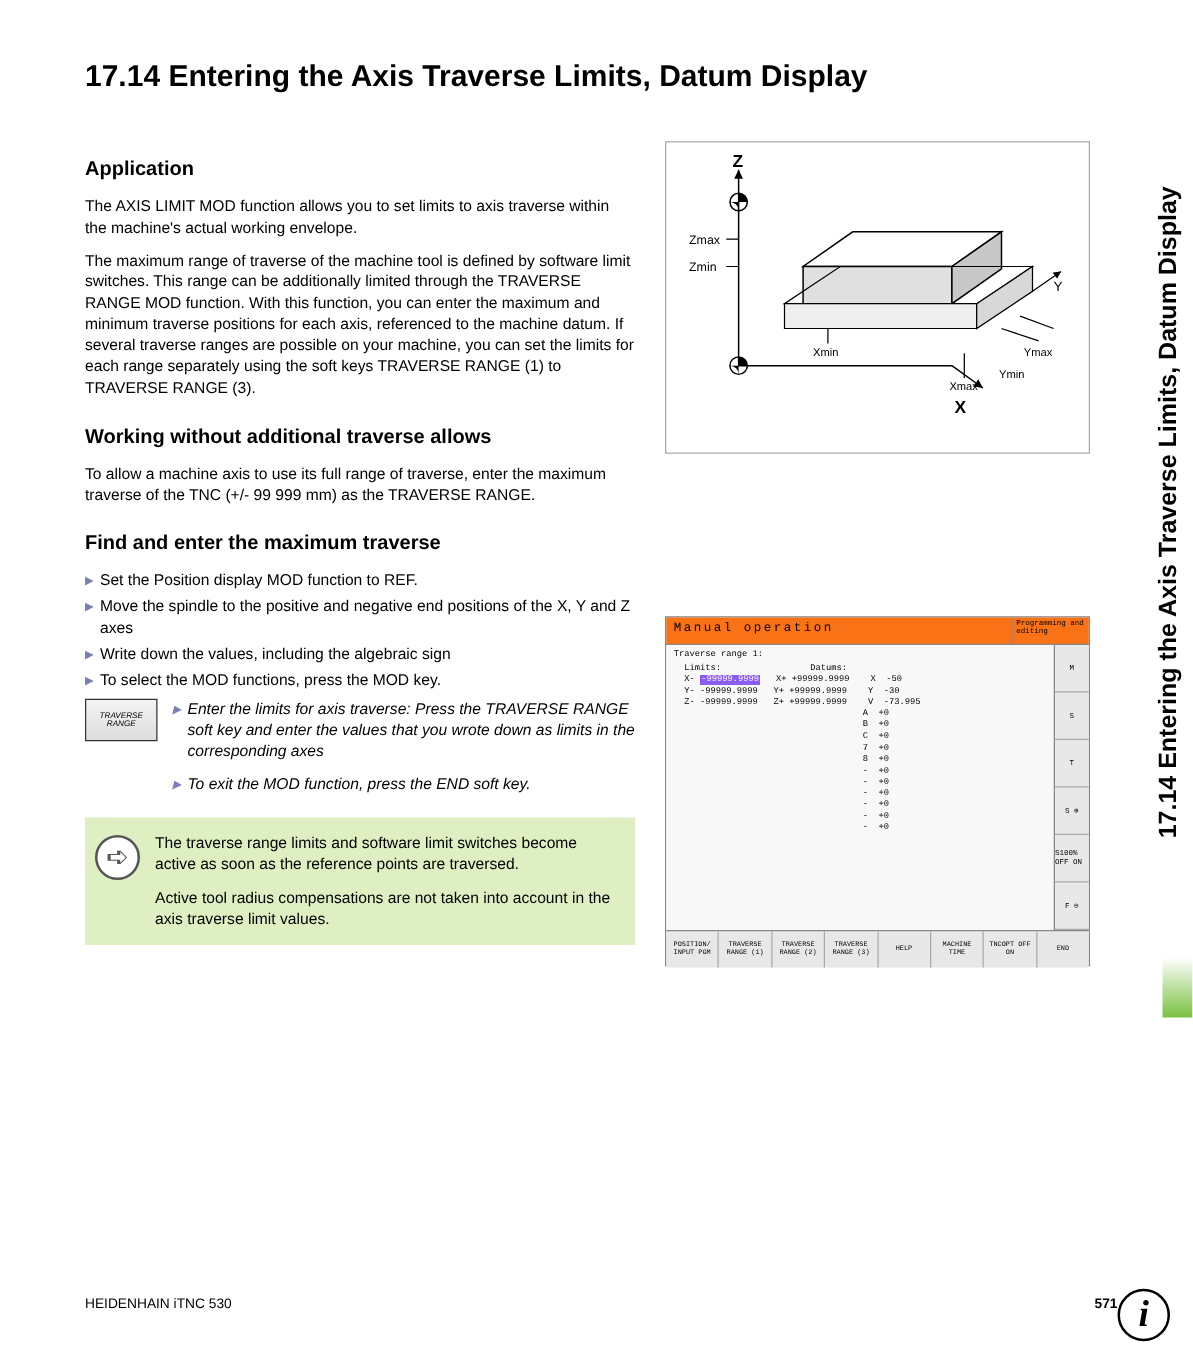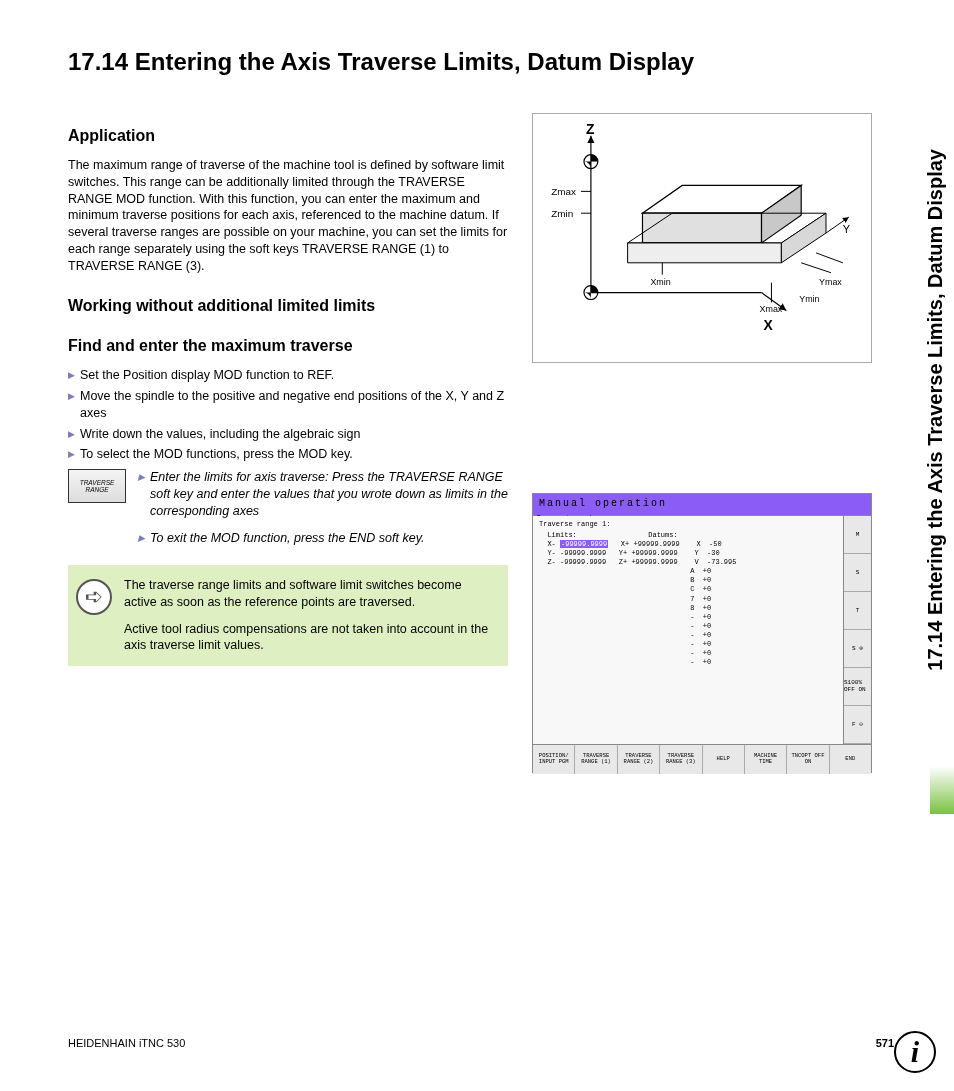--- a/index.html
+++ b/index.html
@@ -144,22 +144,21 @@
     height: 280px;
     background: #f0f0f0;
     margin-top: 130px;
     position: relative;
     font-family: "Courier New", monospace;
   }
   .scr-title-bar {
     display: flex;
     height: 22px;
     border-bottom: 1px solid #888;
-    background: #8b5cf6;
-    flex-direction: column;
+    background: #f97316;
   }
   .scr-title {
     flex: 1;
     padding: 4px 6px;
     font-size: 10px;
     letter-spacing: 2px;
   }
   .scr-mode {
     width: 62px;
     border-left: 1px solid #888;
@@ -252,23 +251,25 @@
     <span class="side-tab-text">17.14 Entering the Axis Traverse Limits, Datum Display</span>
   </div>
   <div class="side-accent"></div>
 
   <h1 class="section-title">17.14 Entering the Axis Traverse Limits, Datum Display</h1>
 
   <div class="columns">
     <div class="col-left">
 
       <h2 class="subhead">Application</h2>
+      <p class="body">The AXIS LIMIT MOD function allows you to set limits to axis traverse within the machine's actual working envelope.</p>
       <p class="body">The maximum range of traverse of the machine tool is defined by software limit switches. This range can be additionally limited through the TRAVERSE RANGE MOD function. With this function, you can enter the maximum and minimum traverse positions for each axis, referenced to the machine datum. If several traverse ranges are possible on your machine, you can set the limits for each range separately using the soft keys TRAVERSE RANGE (1) to TRAVERSE RANGE (3).</p>
 
-      <h2 class="subhead">Working without additional limited limits</h2>
+      <h2 class="subhead">Working without additional traverse allows</h2>
+      <p class="body">To allow a machine axis to use its full range of traverse, enter the maximum traverse of the TNC (+/- 99 999 mm) as the TRAVERSE RANGE.</p>
 
       <h2 class="subhead">Find and enter the maximum traverse</h2>
       <ul class="bullets">
         <li>Set the Position display MOD function to REF.</li>
         <li>Move the spindle to the positive and negative end positions of the X, Y and Z axes</li>
         <li>Write down the values, including the algebraic sign</li>
         <li>To select the MOD functions, press the MOD key.</li>
       </ul>
 
       <div class="softkey-row">

